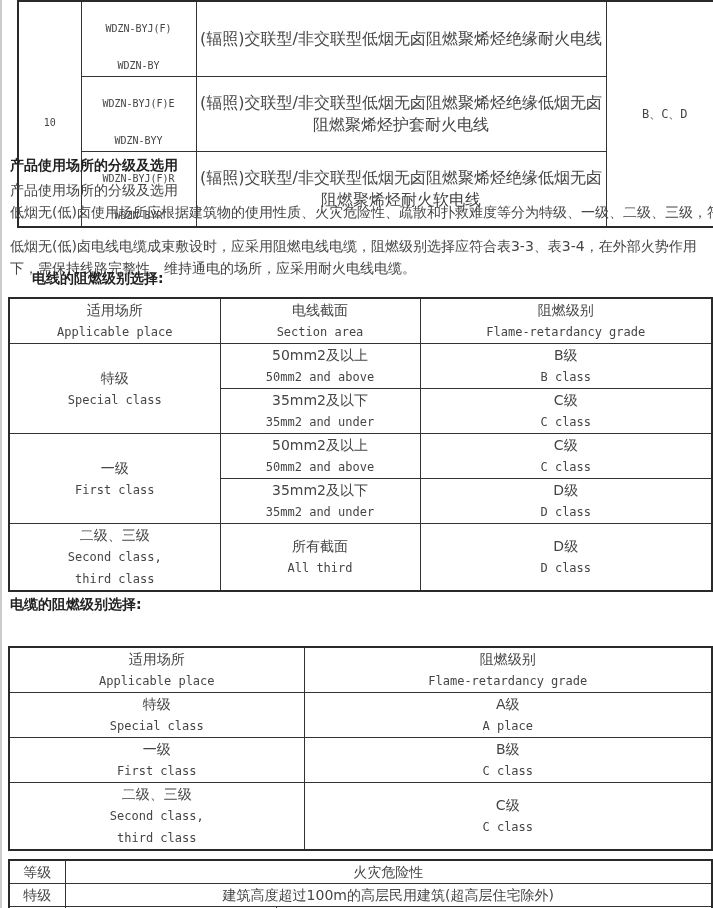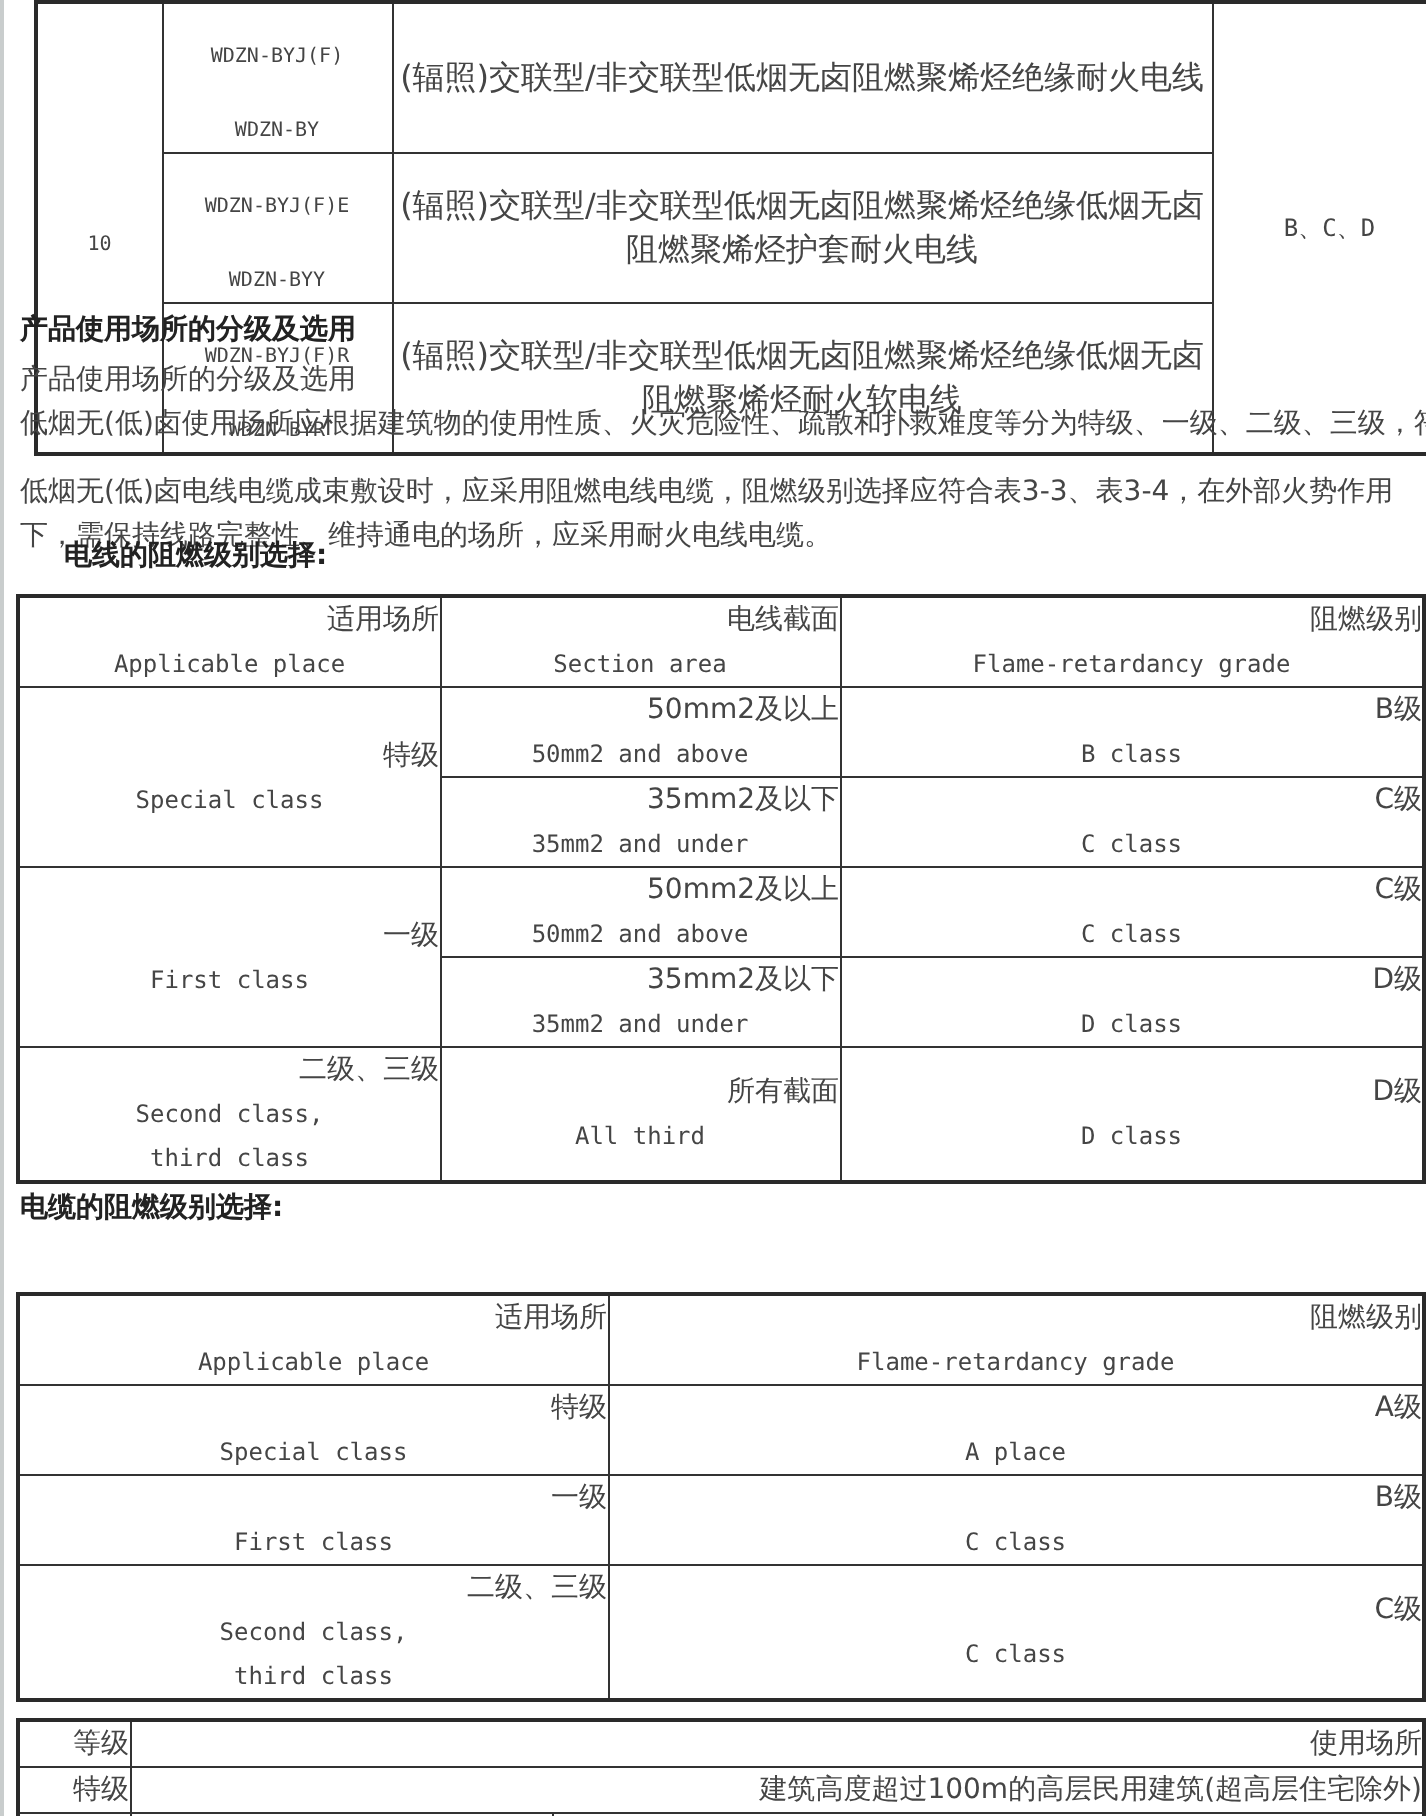--- a/index.html
+++ b/index.html
@@ -7,21 +7,21 @@
     width:713px;height:908px;overflow:hidden;position:relative;
     background:#ffffff;color:#454545;
     font-family:"DejaVu Sans",sans-serif;
   }
   .edge-strip{position:absolute;left:0;top:0;width:2px;height:908px;background:#c9cdcd;}
 
   table{border-collapse:collapse;table-layout:fixed;position:absolute;
         border:2px solid #2a2a2a;}
   td{border:1px solid #333333;text-align:center;vertical-align:middle;padding:0;overflow:hidden;}
 
-  .zh{font-size:14px;line-height:22px;text-align:right;}
+  .zh{font-size:14px;line-height:22px;}
   .zh-s{font-size:16px;line-height:22px;}
   .en{font-family:"DejaVu Sans Mono","Liberation Mono",monospace;font-size:12px;line-height:22px;}
   .mono{font-family:"DejaVu Sans Mono","Liberation Mono",monospace;font-size:10px;line-height:21px;margin-top:16px;}
 
   #model-table{left:17px;top:0;width:706px;}
   #model-table tr{height:45px;}
 
   .heading{position:absolute;left:10px;margin:0;font-size:14px;font-weight:bold;
            color:#222222;line-height:20px;white-space:nowrap;}
   .para{position:absolute;left:10px;width:701px;margin:0;font-size:14px;
@@ -244,21 +244,21 @@
       <col style="width:56px">
       <col style="width:211px">
       <col style="width:436px">
     </colgroup>
   <tbody>
       <tr class="h22">
     <td>
       <div class="zh">等级</div>
     </td>
     <td colspan="2">
-      <div class="zh">使用场所</div>
+      <div class="zh">火灾危险性</div>
     </td>
   </tr>
   <tr class="h20">
     <td>
       <div class="zh">特级</div>
     </td>
     <td colspan="2">
       <div class="zh">建筑高度超过100m的高层民用建筑(超高层住宅除外)</div>
     </td>
   </tr>

